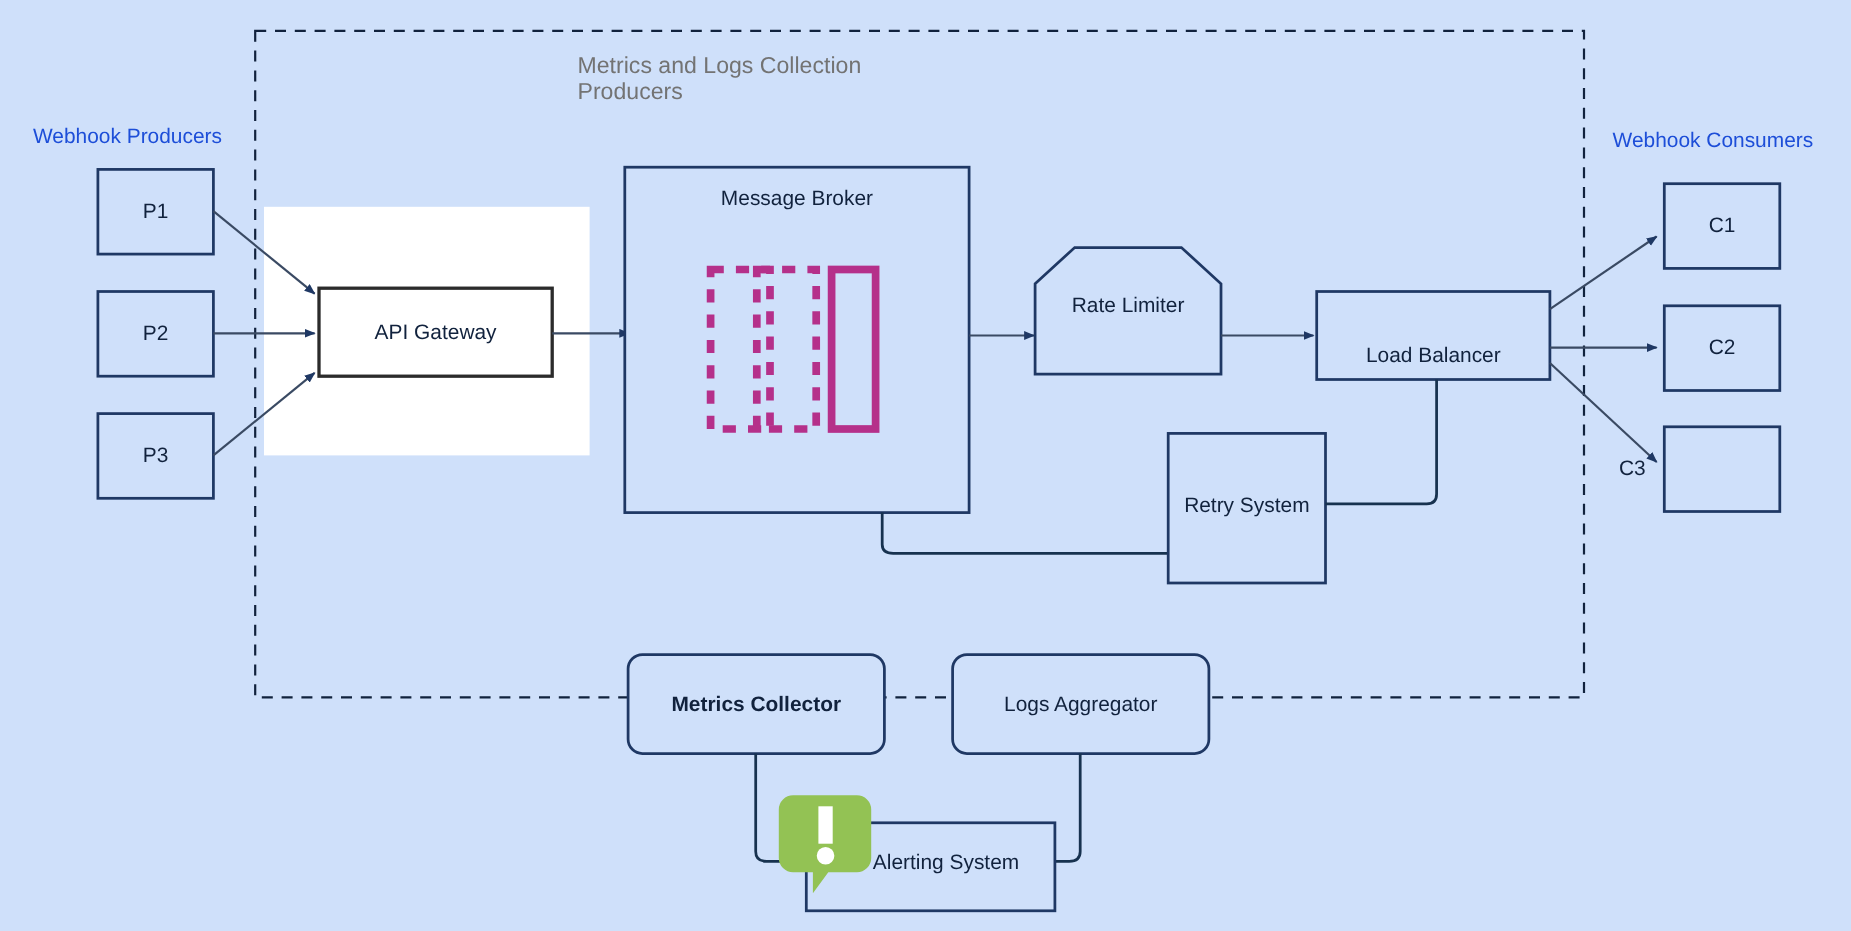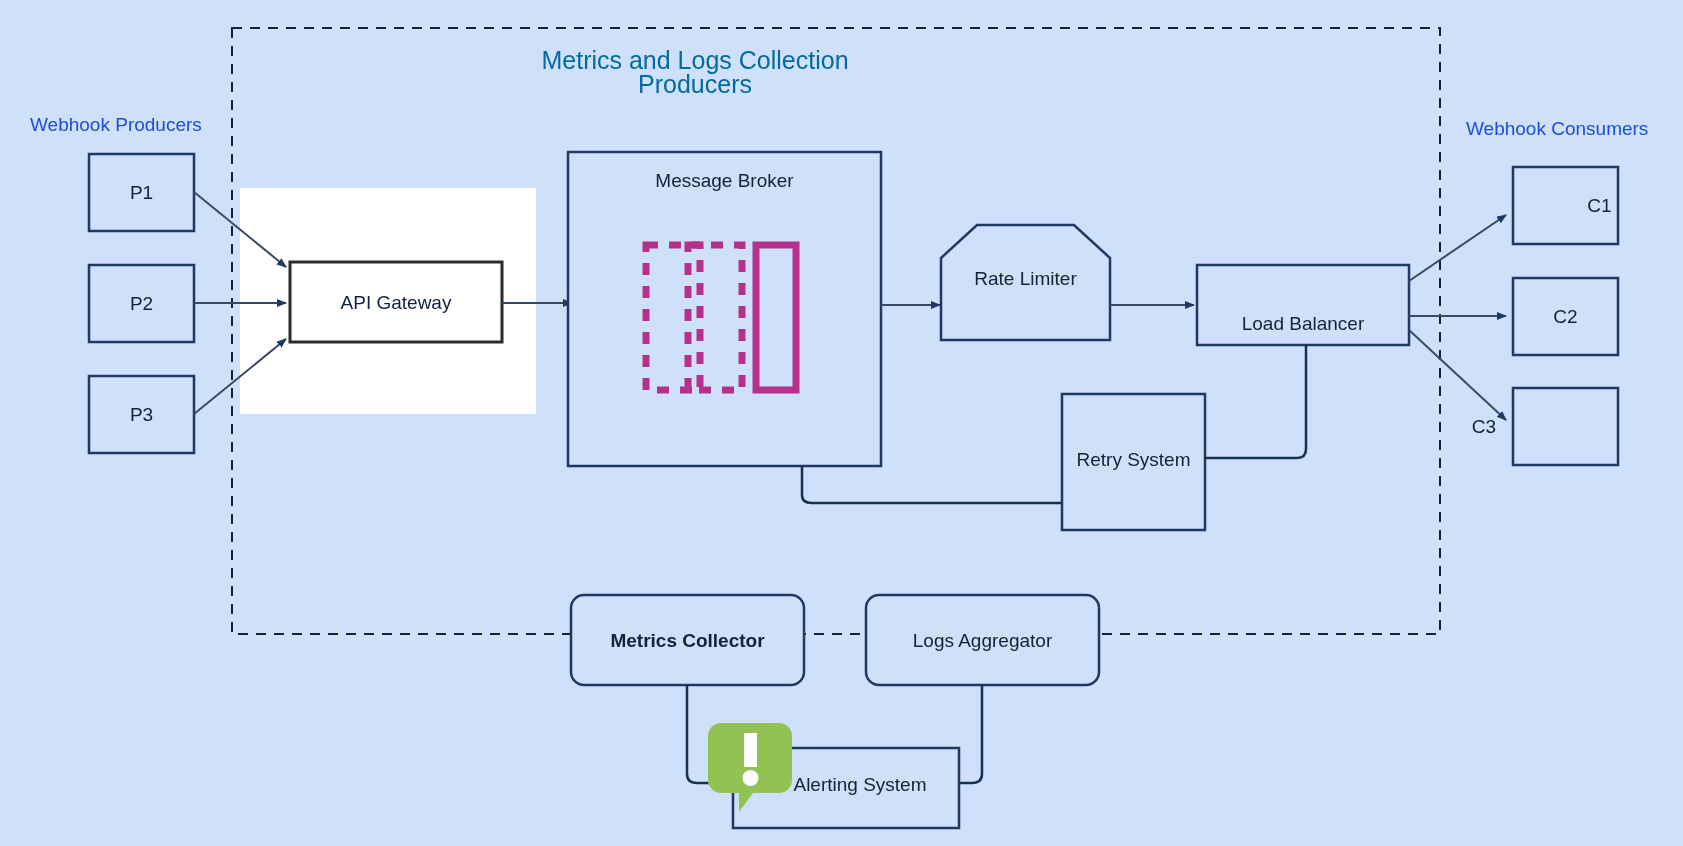--- a/index.html
+++ b/index.html
@@ -43,24 +43,24 @@
     display: flex;
     align-items: center;
     justify-content: center;
     font-size: 19px;
     line-height: 23px;
     color: #11223d;
     text-align: center;
   }
   .grouptitle {
     position: absolute;
-    font-size: 25px;
+    font-size: 21px;
     line-height: 24px;
-    text-align: center;
-    color: #0369a1;
+    text-align: left;
+    color: #737373;
   }
 </style>
 </head>
 <body>
 
 <div id="canvas">
 
   <svg class="layer">
     <defs>
       <marker id="arrow" markerWidth="10" markerHeight="10" refX="9" refY="4" orient="auto" markerUnits="userSpaceOnUse">
@@ -138,21 +138,21 @@
 
   <div class="grouptitle" style="left:525px; top:48px; width:340px;">
     <div>Metrics and Logs Collection</div>
     <div>Producers</div>
   </div>
 
   <div class="boxlabel" style="left:89px; top:154px; width:105px; height:77px;">P1</div>
   <div class="boxlabel" style="left:89px; top:265px; width:105px; height:77px;">P2</div>
   <div class="boxlabel" style="left:89px; top:376px; width:105px; height:77px;">P3</div>
 
-  <div class="boxlabel" style="left:1513px; top:167px; width:105px; height:77px;padding-left:34px;">C1</div>
+  <div class="boxlabel" style="left:1513px; top:167px; width:105px; height:77px;">C1</div>
   <div class="boxlabel" style="left:1513px; top:278px; width:105px; height:77px;">C2</div>
   <div class="boxlabel" style="left:1443px; top:388px; width:82px; height:77px;">C3</div>
 
   <div class="boxlabel" style="left:290px; top:262px; width:212px; height:80px;text-align:center;">API Gateway</div>
 
   <div class="boxlabel" style="left:568px; top:164px; width:313px; height:32px;">Message Broker</div>
 
   <div class="boxlabel" style="left:941px; top:262px; width:169px; height:32px;">Rate Limiter</div>
 
   <div class="boxlabel" style="left:1197px; top:265px; width:212px; height:80px;margin-top:18px;">Load Balancer</div>

